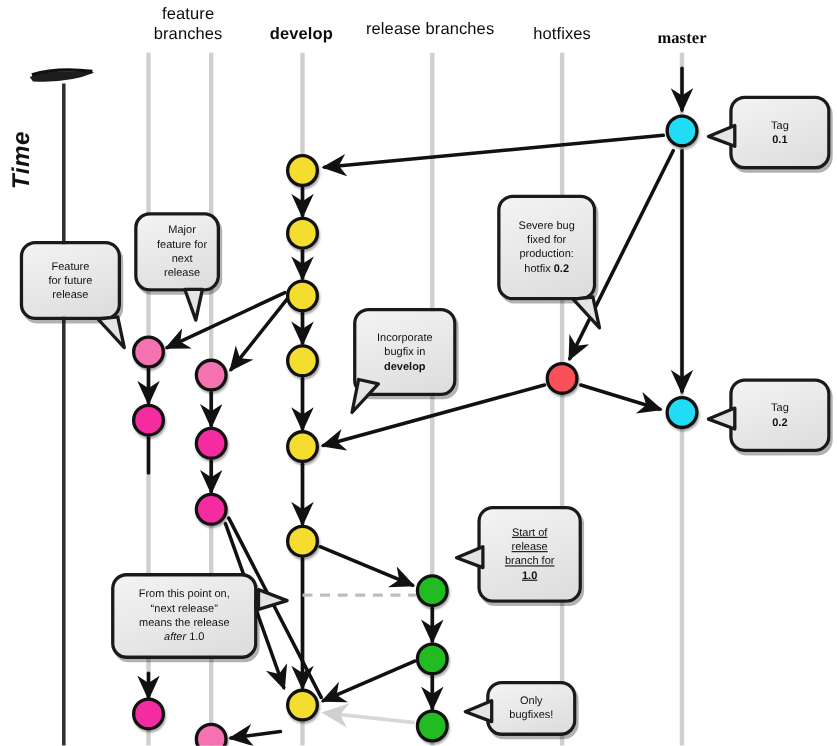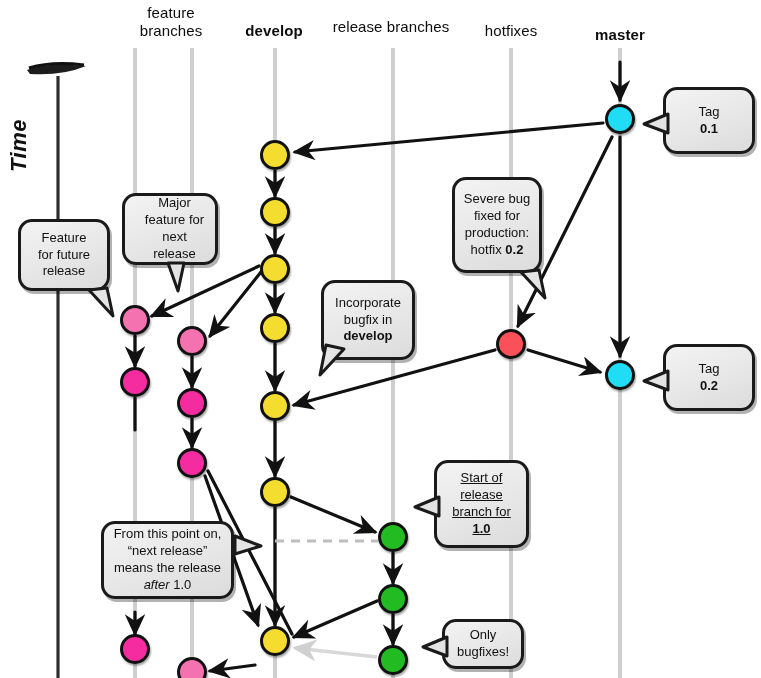--- a/index.html
+++ b/index.html
@@ -7,21 +7,21 @@
   #stage{position:relative;width:761px;height:678px;background:#fff;}
   #svg-layer{position:absolute;left:0;top:0;width:761px;height:678px;}
   .col-label{position:absolute;font-size:15px;color:#0d0d0d;text-align:center;line-height:1.22;letter-spacing:.1px;white-space:pre-line;}
   .col-label.bold{font-weight:bold;}
   .time-label{position:absolute;font-style:italic;font-weight:bold;font-size:22px;color:#111;
     transform:rotate(-90deg);transform-origin:left top;letter-spacing:.5px;}
   .callout{position:absolute;box-sizing:border-box;
     background:linear-gradient(160deg,#f3f3f3 0%,#e9e9e9 45%,#dcdcdc 100%);
     border:3px solid #1a1a1a;border-radius:14px;
     display:flex;align-items:center;justify-content:center;
-    text-align:center;font-size:13px;color:#111;line-height:1.3;
+    text-align:center;font-size:10px;color:#111;line-height:1.3;
     box-shadow:2px 3px 0 rgba(0,0,0,.30);padding:5px 7px;}
   .callout b{font-weight:bold;}
   .callout i{font-style:italic;}
   .node{position:absolute;border-radius:50%;border:3px solid #111;box-sizing:border-box;
     box-shadow:1px 2px 2px rgba(0,0,0,.35);}
 </style>
 </head>
 <body>
 
 <div id="stage">
@@ -81,21 +81,21 @@
   </svg>
 
   <div class="time-label" style="left:6px;top:172px;">Time</div>
 
   <div id="columns-layer">
       <div class="col-label" style="left: 86px; top: 4px; width: 170px;">feature
 branches</div>
       <div class="col-label bold" style="left: 189px; top: 22px; width: 170px;">develop</div>
       <div class="col-label" style="left: 306px; top: 18px; width: 170px;">release branches</div>
       <div class="col-label" style="left: 426px; top: 22px; width: 170px;">hotfixes</div>
-      <div class="col-label bold" style="left: 535px; top: 26px; width: 170px;">master</div>
+      <div class="col-label bold" style="left: 535px; top: 26px; width: 170px; font-family: Liberation Serif, serif;">master</div>
     </div>
   <div id="nodes-layer">
       <div class="node" style="left: 260px; top: 140px; width: 30px; height: 30px; background: rgb(245, 221, 48);"></div>
       <div class="node" style="left: 260px; top: 197px; width: 30px; height: 30px; background: rgb(245, 221, 48);"></div>
       <div class="node" style="left: 260px; top: 254px; width: 30px; height: 30px; background: rgb(245, 221, 48);"></div>
       <div class="node" style="left: 260px; top: 313px; width: 30px; height: 30px; background: rgb(245, 221, 48);"></div>
       <div class="node" style="left: 260px; top: 391px; width: 30px; height: 30px; background: rgb(245, 221, 48);"></div>
       <div class="node" style="left: 260px; top: 477px; width: 30px; height: 30px; background: rgb(245, 221, 48);"></div>
       <div class="node" style="left: 260px; top: 626px; width: 30px; height: 30px; background: rgb(245, 221, 48);"></div>
       <div class="node" style="left: 120px; top: 305px; width: 30px; height: 30px; background: rgb(244, 114, 176);"></div>
@@ -112,21 +112,21 @@
       <div class="node" style="left: 605px; top: 104px; width: 30px; height: 30px; background: rgb(32, 220, 245);"></div>
       <div class="node" style="left: 605px; top: 360px; width: 30px; height: 30px; background: rgb(32, 220, 245);"></div>
     </div>
   <div id="callouts-layer">
       <div class="callout" style="left: 18px; top: 219px; width: 92px; height: 72px;">
         <span>Feature<br>for future<br>release</span>
         <svg width="34" height="34" style="position: absolute; overflow: visible; left: 66px; top: 66px;">
           <path fill="#e4e4e4" stroke="#1a1a1a" stroke-width="3" stroke-linejoin="round" d="M2,2 L26,28 L20,0 Z"></path>
         </svg>
       </div>
-      <div class="callout" style="left: 122px; top: 193px; width: 96px; height: 72px; padding-left: 16px;">
+      <div class="callout" style="left: 122px; top: 193px; width: 78px; height: 72px; padding-left: 16px;">
         <span>Major<br>feature for<br>next release</span>
         <svg width="34" height="34" style="position: absolute; overflow: visible; left: 39px; top: 67px;">
           <path fill="#e4e4e4" stroke="#1a1a1a" stroke-width="3" stroke-linejoin="round" d="M4,0 L14,28 L20,0 Z"></path>
         </svg>
       </div>
       <div class="callout" style="left: 321px; top: 280px; width: 94px; height: 80px;">
         <span>Incorporate<br>bugfix in<br><b>develop</b></span>
         <svg width="34" height="34" style="position: absolute; overflow: visible; left: -4px; top: 62px;">
           <path fill="#e4e4e4" stroke="#1a1a1a" stroke-width="3" stroke-linejoin="round" d="M6,0 L0,30 L24,4 Z"></path>
         </svg>

